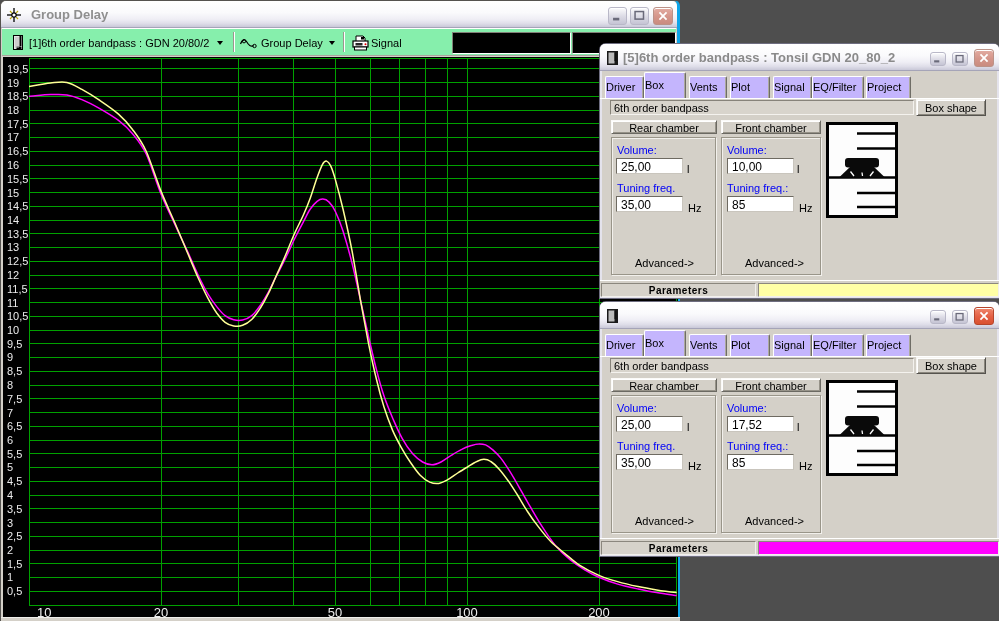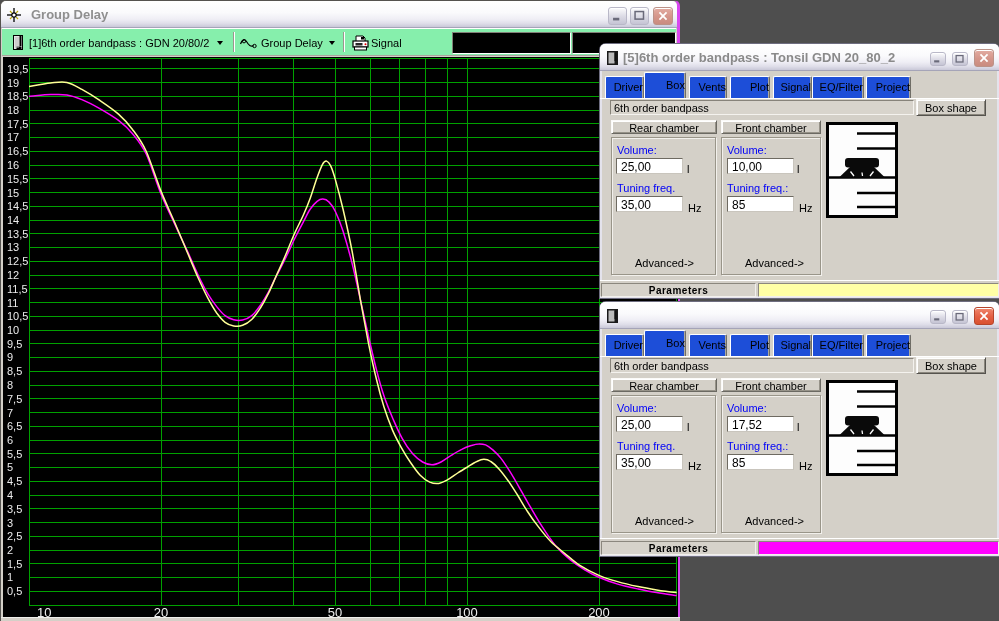--- a/index.html
+++ b/index.html
@@ -6,33 +6,33 @@
 .tbar{position:absolute;left:0;top:0;right:0;height:27px;border-radius:5px 5px 0 0;
  background:linear-gradient(180deg,#ffffff 0%,#fafafc 45%,#efeef5 70%,#dfdee9 86%,#c9c8d8 100%);
  border-bottom:1px solid #a5a4b8}
 .tbar .tt{position:absolute;left:23px;top:6px;font-size:13px;font-weight:bold;color:#8f8f8f;white-space:nowrap}
 .btn{position:absolute;top:6px;width:17px;height:15px;border-radius:3px;border:1px solid #b9b8c8;
  background:linear-gradient(180deg,#fcfcfd,#dddce6 50%,#c5c4d4);box-shadow:inset 0 1px 0 #fff}
 .btn.cl{background:linear-gradient(180deg,#e3aca2,#d4958a 55%,#c98c7f);border-color:#bb9288}
 .btn.cla{background:linear-gradient(180deg,#f0876d,#e35f44 55%,#d9502f);border-color:#b5452c}
 .glyph{position:absolute;left:0;top:0;width:100%;height:100%}
 
-#main{left:0;top:0;width:680px;height:621px;background:#d4d0c8;border:1px solid #55534f;border-right:3px solid #d946ef;border-bottom:none}
+#main{left:0;top:0;width:680px;height:621px;background:#d4d0c8;border:1px solid #55534f;border-right:3px solid #0ea5e9;border-bottom:none}
 #toolbar{position:absolute;left:1px;top:27px;width:674px;height:28px;background:#86efac;border-top:1px solid #fff;border-bottom:1px solid #a9a59c}
 #toolbar .tx{position:absolute;top:8px;font-size:11px;color:#000;white-space:nowrap}
 .sep{position:absolute;top:3px;width:1px;height:20px;background:#9b978e;box-shadow:1px 0 0 #fff}
 .darr{position:absolute;width:0;height:0;border-left:3.5px solid transparent;border-right:3.5px solid transparent;border-top:4px solid #000}
 .bpanel{position:absolute;top:3px;height:22px;background:#000;border:1px solid;border-color:#828078 #fff #fff #828078}
 #chart{position:absolute;left:2px;top:56px}
 #mainbot{position:absolute;left:0;bottom:0;width:679px;height:4px;background:#d4d0c8;border-top:1px solid #efeeea}
 
 .dlg{width:399px;height:254px;background:#d4d0c8;box-shadow:inset 0 0 0 2px #e4e3ec, 0 0 0 1px #6e6d80}
 .icon16{position:absolute;left:7px;top:7px;width:11px;height:14px}
 .tabs{position:absolute;left:0;top:28px;width:399px;height:26px}
-.tab{position:absolute;bottom:0;height:22px;background:#1d4ed8;border:1px solid #fff;border-right:1px solid #6f6d66;border-bottom:none;border-radius:2px 2px 0 0;font-size:11px;text-align:right;padding-top:4px;box-shadow:inset -1px 0 0 #aca99f}
+.tab{position:absolute;bottom:0;height:22px;background:#c4b5fd;border:1px solid #fff;border-right:1px solid #6f6d66;border-bottom:none;border-radius:2px 2px 0 0;font-size:11px;text-align:left;padding-top:4px;box-shadow:inset -1px 0 0 #aca99f}
 .tab.sel{height:26px;z-index:5;padding-top:6px}
 .tabline{position:absolute;left:0;top:54px;width:399px;height:1px;background:#fff}
 .fld{position:absolute;left:10px;top:56px;width:304px;height:15px;background:#d8d4cc;border:1px solid;border-color:#87837a #f4f2ee #f4f2ee #87837a;font-size:11px;padding:1px 0 0 3px}
 .bshape{position:absolute;left:316px;top:55px;width:70px;height:17px;background:#d4d0c8;border:1px solid;border-color:#f6f5f2 #55534e #55534e #f6f5f2;box-shadow:inset 1px 1px 0 #fff,inset -1px -1px 0 #8a867d;font-size:11px;text-align:center;padding-top:2px}
 .gbtn{position:absolute;top:76px;height:14px;background:#d4d0c8;border:1px solid;border-color:#fbfaf8 #6b6962 #6b6962 #fbfaf8;box-shadow:inset 1px 1px 0 #fff,inset -1px -1px 0 #969288;font-size:11px;text-align:center;padding-top:1px}
 .gpan{position:absolute;top:93px;height:138px;border:1px solid #999589;box-shadow:1px 1px 0 #f2f0ec,inset 1px 1px 0 #f2f0ec}
 .blab{position:absolute;font-size:11px;color:#0000f8;white-space:nowrap}
 .inp{position:absolute;width:67px;height:16px;background:#fff;border:1px solid;border-color:#6e6a61 #c9c5bd #c9c5bd #6e6a61;font-size:12px;padding:1px 0 0 4px}
 .unit{position:absolute;font-size:11px;color:#000}
 .adv{position:absolute;font-size:11px;color:#000}

